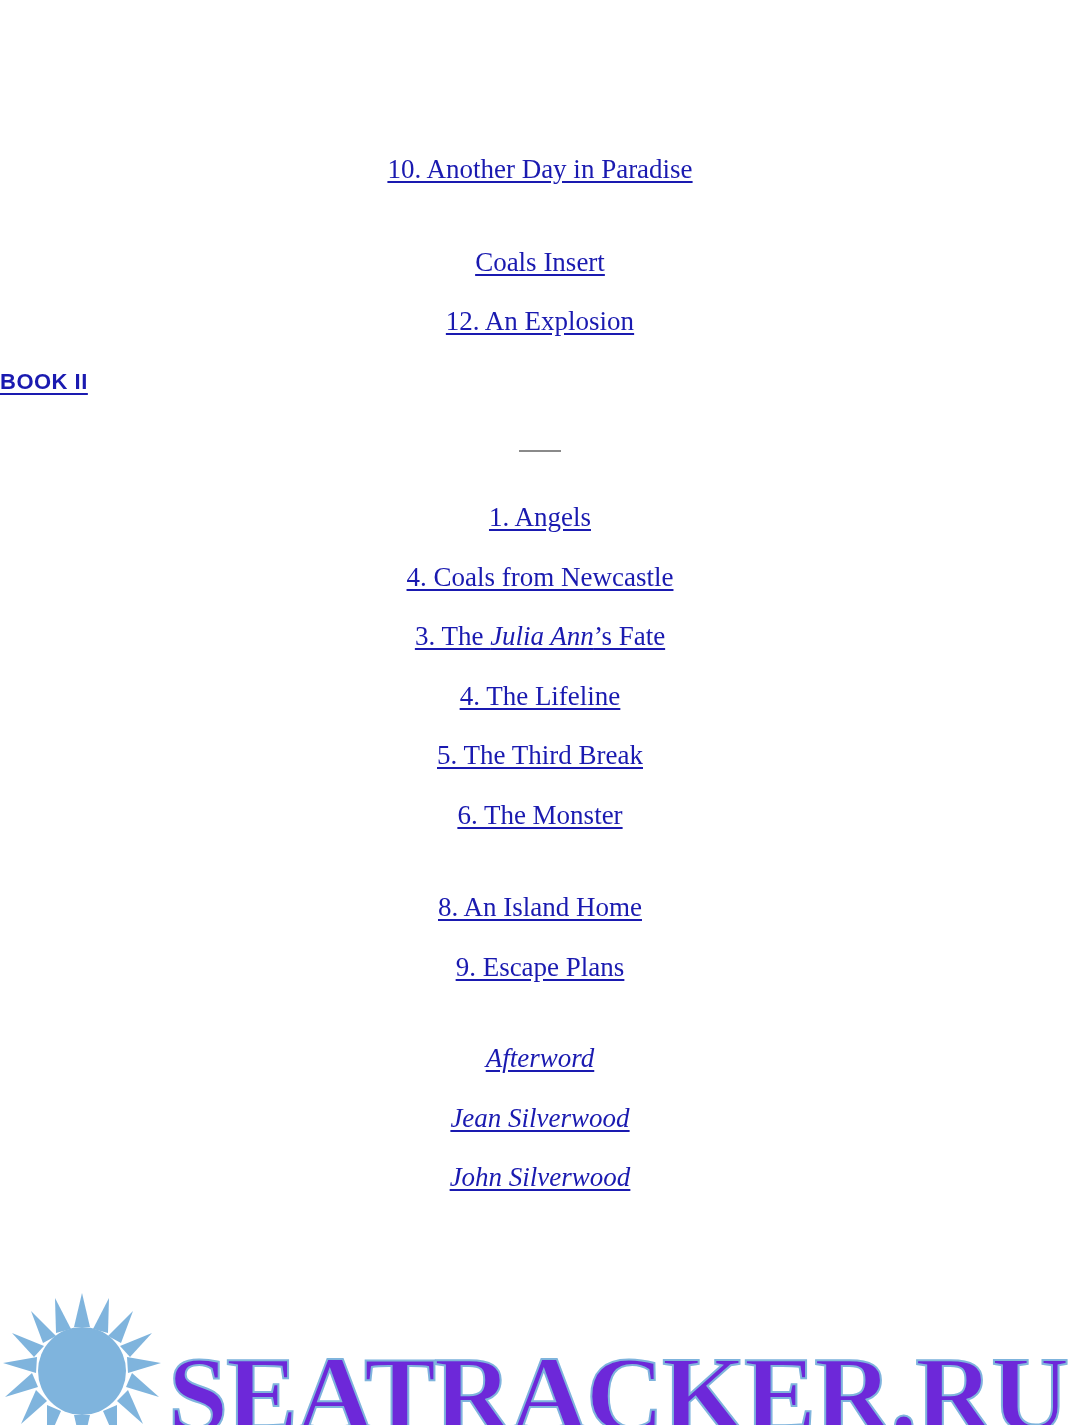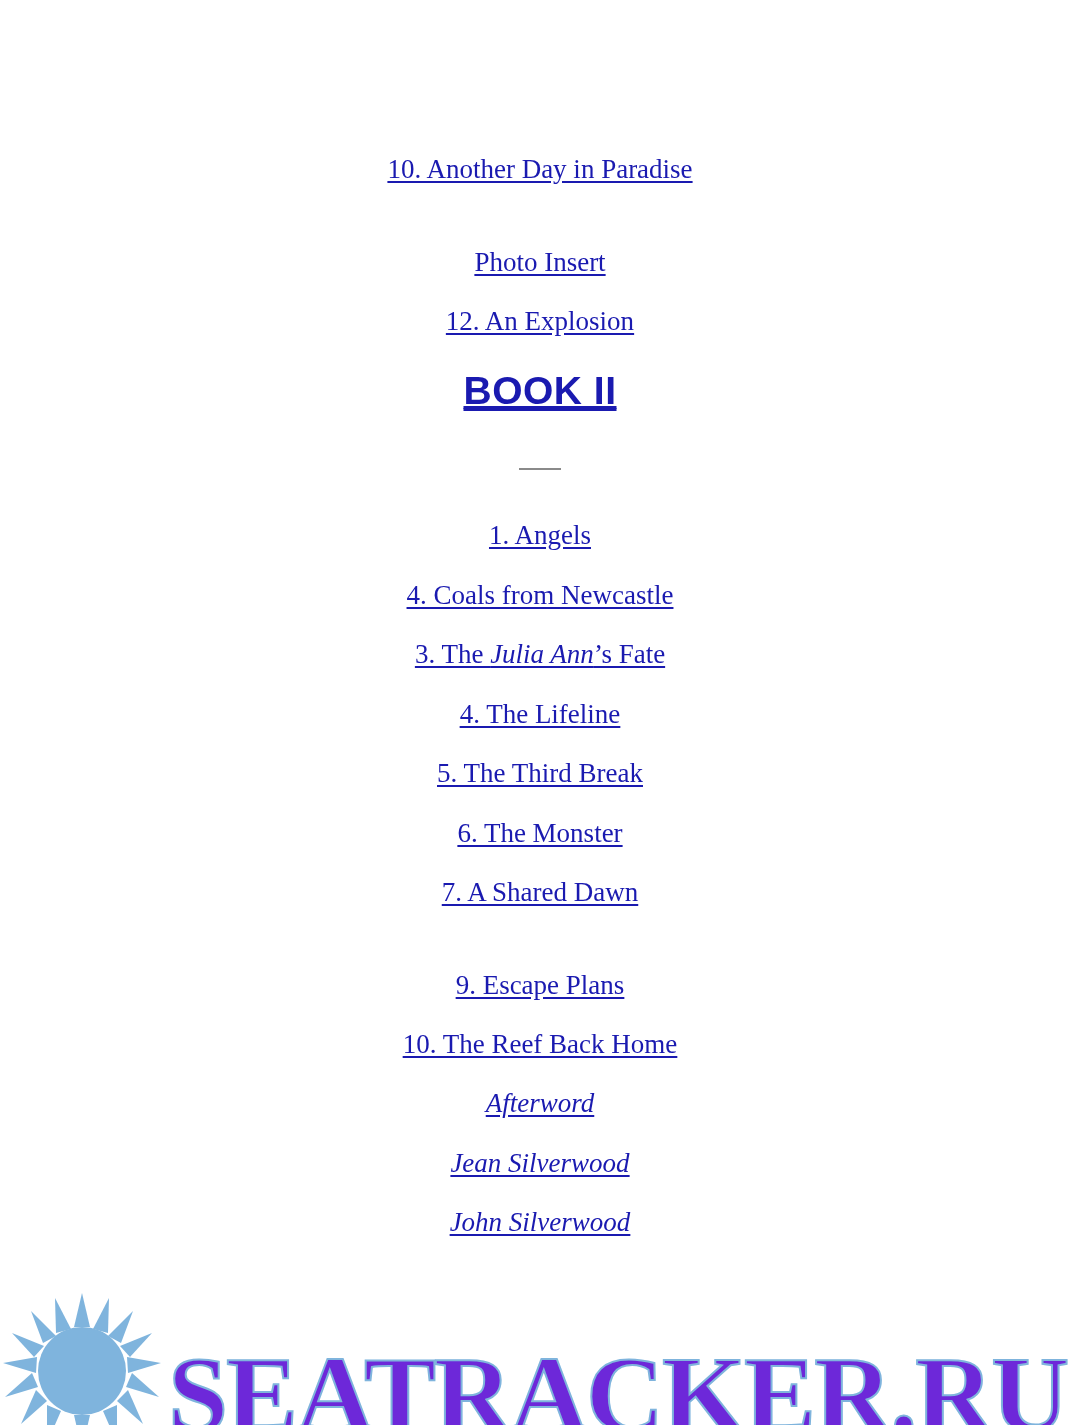--- a/index.html
+++ b/index.html
@@ -38,27 +38,26 @@
   }
   .toc-entry .u {
     text-decoration: underline;
     text-underline-offset: 3px;
   }
   .toc-entry.italic .u {
     font-style: italic;
   }
   .book-head {
     display: block;
-    text-align: center;
+    text-align: left;
     color: #1a1ab0;
     font-family: "Liberation Sans", sans-serif;
     font-weight: bold;
-    font-size: 39px;
+    font-size: 22px;
     letter-spacing: 0.5px;
-    text-decoration: underline;
   }
   .book-head .u {
     text-decoration: underline;
     text-underline-offset: 4px;
   }
   .rule-wrap {
     display: block;
     text-align: center;
   }
   .rule {
@@ -111,21 +110,21 @@
 
     <div style="height:126px"></div>
 
     <a class="toc-entry" href="#"><span class="u">10. Another Day in Paradise</span></a>
 
     <div style="height:33px"></div>
 
 
     <div style="height:33px"></div>
 
-    <a class="toc-entry" href="#"><span class="u">Photo Insert</span></a>
+    <a class="toc-entry" href="#"><span class="u">Coals Insert</span></a>
 
     <div style="height:32px"></div>
 
     <a class="toc-entry" href="#"><span class="u">12. An Explosion</span></a>
 
     <div style="height:34px"></div>
 
     <div class="book-head"><span class="u">BOOK II</span></div>
 
     <div style="height:46px"></div>
@@ -151,32 +150,31 @@
     <div style="height:32px"></div>
 
     <a class="toc-entry" href="#"><span class="u">5. The Third Break</span></a>
 
     <div style="height:33px"></div>
 
     <a class="toc-entry" href="#"><span class="u">6. The Monster</span></a>
 
     <div style="height:32px"></div>
 
-    <a class="toc-entry" href="#"><span class="u">7. A Shared Dawn</span></a>
-
-    <div style="height:33px"></div>
-
+
+    <div style="height:33px"></div>
+
+    <a class="toc-entry" href="#"><span class="u">8. An Island Home</span></a>
 
     <div style="height:33px"></div>
 
     <a class="toc-entry" href="#"><span class="u">9. Escape Plans</span></a>
 
     <div style="height:32px"></div>
 
-    <a class="toc-entry" href="#"><span class="u">10. The Reef Back Home</span></a>
 
     <div style="height:32px"></div>
 
     <a class="toc-entry italic" href="#"><span class="u">Afterword</span></a>
 
     <div style="height:33px"></div>
 
     <a class="toc-entry italic" href="#"><span class="u">Jean Silverwood</span></a>
 
     <div style="height:32px"></div>

